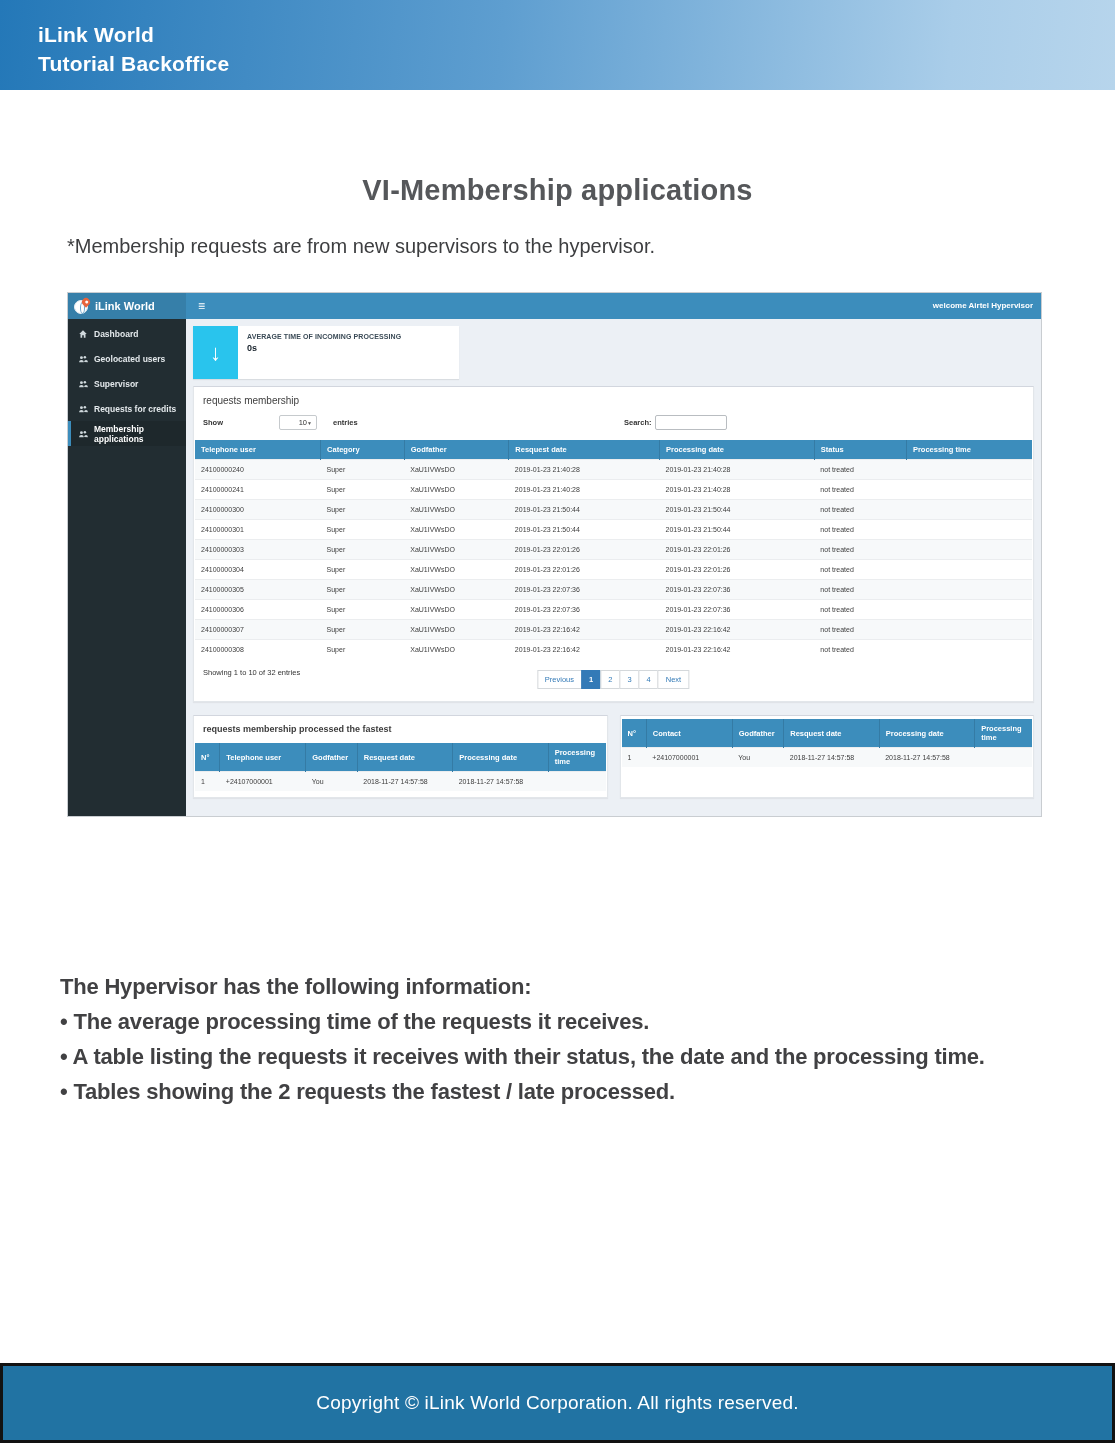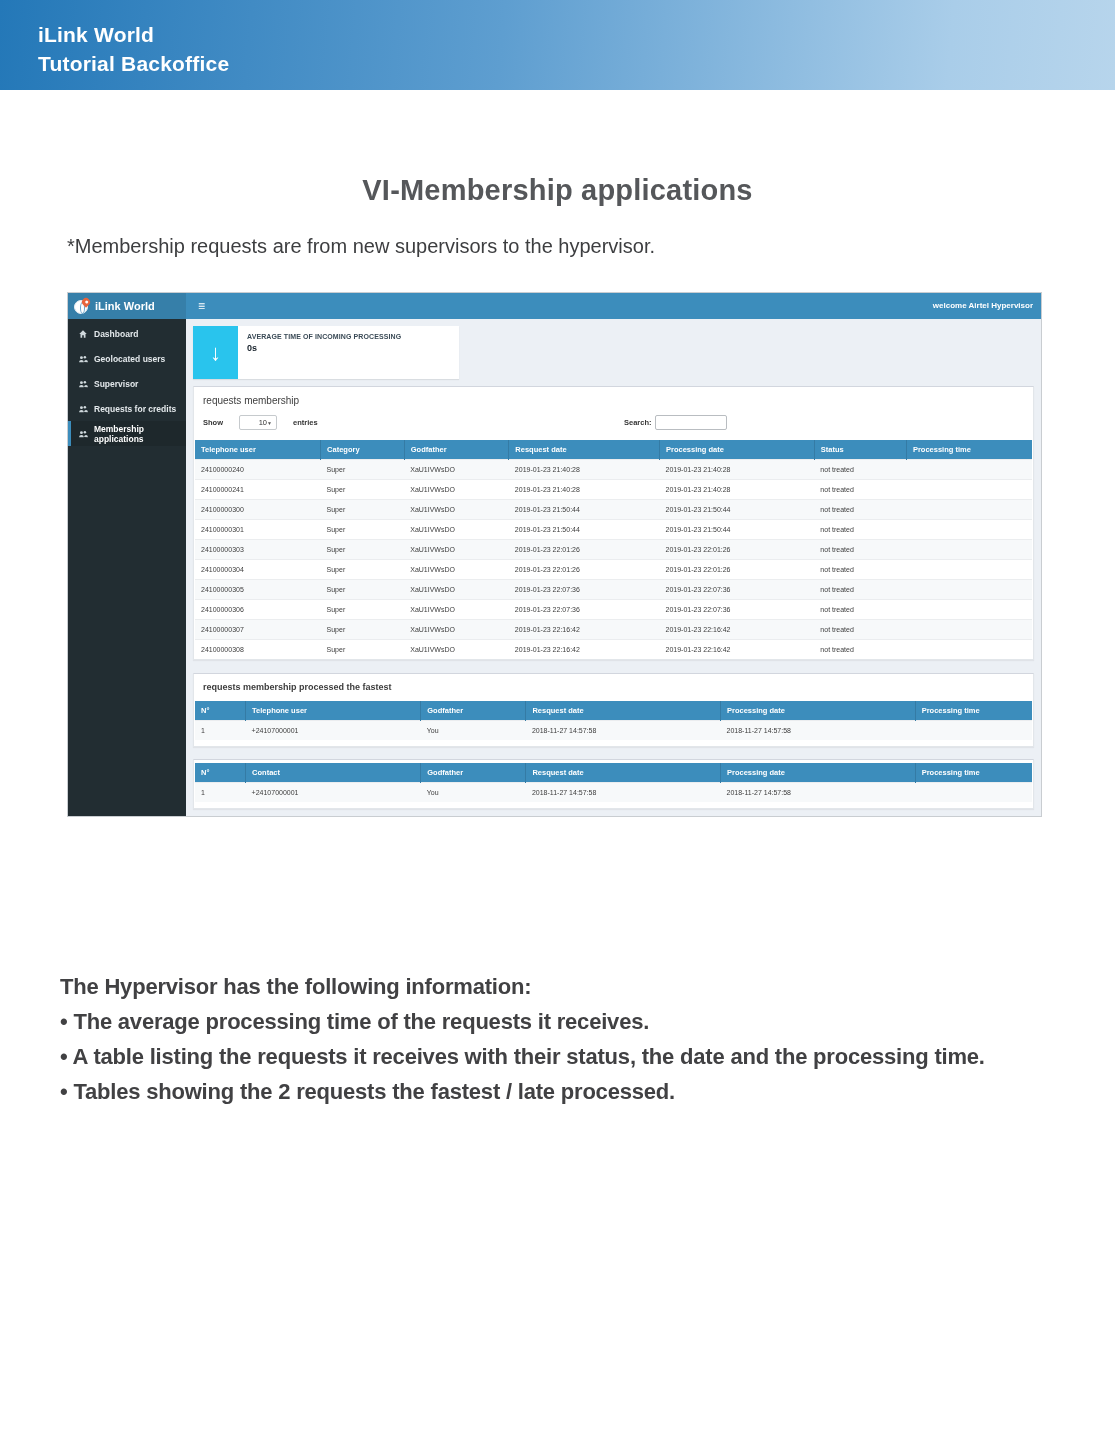--- a/index.html
+++ b/index.html
@@ -45,21 +45,21 @@
   .info-text { padding:7px 9px; }
   .info-label { font-size:7px; font-weight:700; color:#3a4a56; letter-spacing:.1px; }
   .info-value { font-size:9px; font-weight:700; color:#16202a; margin-top:3px; }
 
   .panel { background:#fff; border:1px solid #e2e6ea; border-top:1px solid #d2d6de; box-shadow:0 1px 1px rgba(0,0,0,.05); }
   .panel-title { font-size:10px; color:#404040; padding:8px 9px 7px; }
   .main-panel { margin-bottom:13px; }
   .table-controls { position:relative; height:24px; padding:2px 9px; font-size:7.5px; color:#333; }
   .show-group { display:flex; align-items:center; gap:16px; font-weight:700; }
   .select-box { width:38px; height:15px; border:1px solid #c6cacd; border-radius:2px; background:#fff;
-    display:inline-flex; align-items:center; justify-content:flex-end; padding:0 4px; font-weight:400; cursor:pointer; }
+    display:inline-flex; align-items:center; justify-content:flex-end; padding:0 4px; font-weight:400; cursor:pointer;margin-left:40px; }
   .select-box .caret { font-size:5px; color:#555; }
   .search-group { position:absolute; left:430px; top:2px; display:flex; align-items:center; gap:3px; font-weight:700; }
   .search-input { width:72px; height:15px; border:1px solid #b9bdc1; border-radius:2px; font-size:7.5px; padding:0 3px; outline:none; }
 
   table.grid { width:calc(100% - 2px); margin:3px 1px 0; border-collapse:collapse; table-layout:fixed; }
   table.grid th { background:#3c8dbc; color:#fff; font-size:7.5px; font-weight:700; text-align:left; padding:5px 6px; }
   table.grid th + th { border-left:1px solid rgba(0,0,0,.12); }
   table.grid td { font-size:7px; color:#3c3c3c; padding:6px 6px; border-top:1px solid #ebedef; overflow:hidden; white-space:nowrap; }
   table.grid tbody tr:nth-child(odd) { background:#f7f9fa; }
   table.grid tbody tr:nth-child(even) { background:#fff; }
@@ -73,21 +73,21 @@
   .mini-table th:nth-child(3){width:13.5%} .mini-table th:nth-child(4){width:25%}
   .mini-table th:nth-child(5){width:25%} .mini-table th:nth-child(6){width:15%}
 
   .table-footer { position:relative; height:42px; font-size:7.5px; color:#333; }
   .summary { position:absolute; left:9px; top:9px; }
   .pagination { position:absolute; left:50%; transform:translateX(-50%); top:11px; display:flex; }
   .page-btn { border:1px solid #d4d8db; background:#fff; color:#337ab7; font-size:7.5px;
     padding:4px 7px; margin-left:-1px; cursor:pointer; }
   .page-btn.active { background:#337ab7; border-color:#337ab7; color:#fff; font-weight:700; }
 
-  .bottom-row { display:flex; gap:12px;flex-direction:column; }
+  .bottom-row { display:flex; gap:12px; }
   .bottom-row .panel { flex:1; padding-bottom:6px; }
   .bottom-row .panel-title { font-size:9px; font-weight:700; color:#3d3d3d; padding:8px 9px 6px; }
 
   
   .caption { position:absolute; top:838px; left:0; width:1115px; text-align:center;
     font-size:23px; font-weight:700; color:#3e4042; letter-spacing:.3px; }
   .body-text { position:absolute; left:60px; top:969px; width:1010px;
     font-size:22px; font-weight:700; color:#414143; line-height:35px; letter-spacing:-0.2px; }
 
   .doc-footer { position:absolute; left:0; top:1363px; width:1115px; height:80px;
@@ -304,20 +304,31 @@
                   <td>24100000308</td>
                   <td>Super</td>
                   <td>XaU1IVWsDO</td>
                   <td>2019-01-23 22:16:42</td>
                   <td>2019-01-23 22:16:42</td>
                   <td>not treated</td>
                   <td></td>
                 </tr>
               </tbody>
           </table>
+          <div class="table-footer">
+            <span class="summary">Showing 1 to 10 of 32 entries</span>
+            <div class="pagination">
+                <span class="page-btn">Previous</span>
+                <span class="page-btn active">1</span>
+                <span class="page-btn">2</span>
+                <span class="page-btn">3</span>
+                <span class="page-btn">4</span>
+                <span class="page-btn">Next</span>
+              </div>
+          </div>
         </div>
 
         <div class="bottom-row">
           <div class="panel">
             <div class="panel-title">requests membership processed the fastest</div>
             <table class="grid mini-table">
               <thead>
                   <tr>
                     <th>N°</th>
                     <th>Telephone user</th>
@@ -372,14 +383,17 @@
 
   <div class="body-text">
     <div>The Hypervisor has the following information:</div>
     <div>
         <div>• The average processing time of the requests it receives.</div>
         <div>• A table listing the requests it receives with their status, the date and the processing time.</div>
         <div>• Tables showing the 2 requests the fastest / late processed.</div>
       </div>
   </div>
 
+  <div class="doc-footer">
+    <span>Copyright © iLink World Corporation. All rights reserved.</span>
+  </div>
 
 </div>
 
 </body></html>

